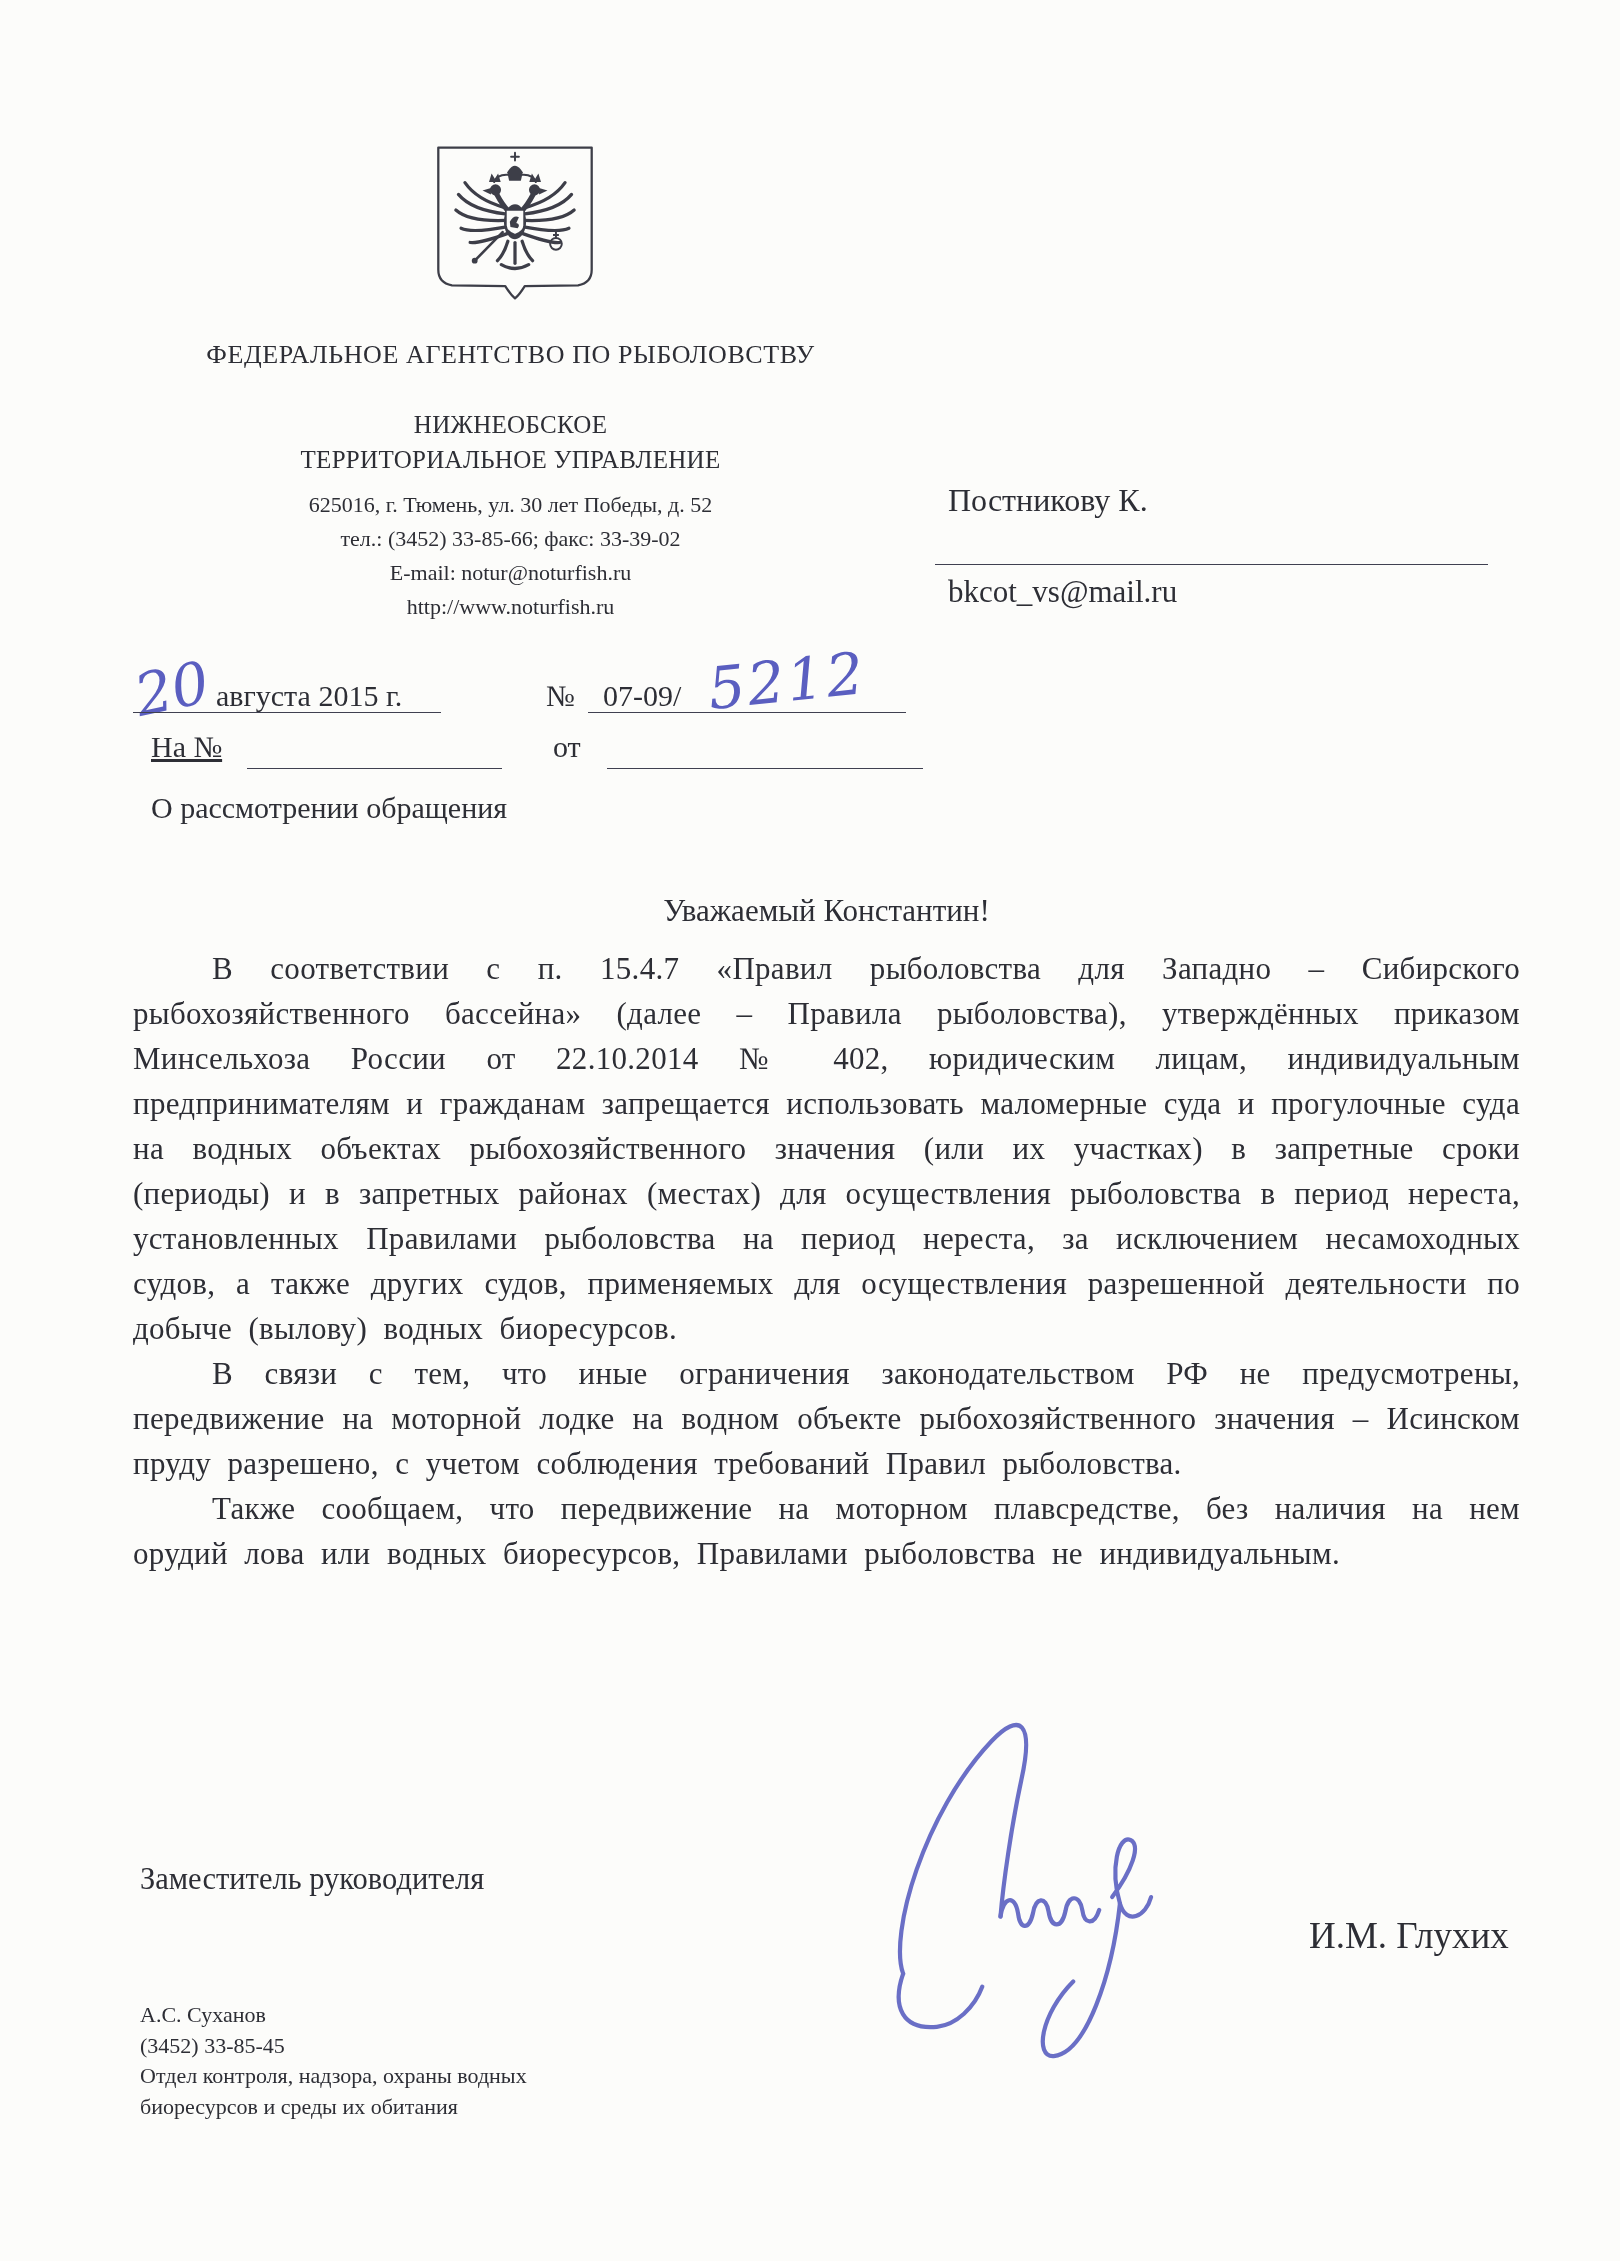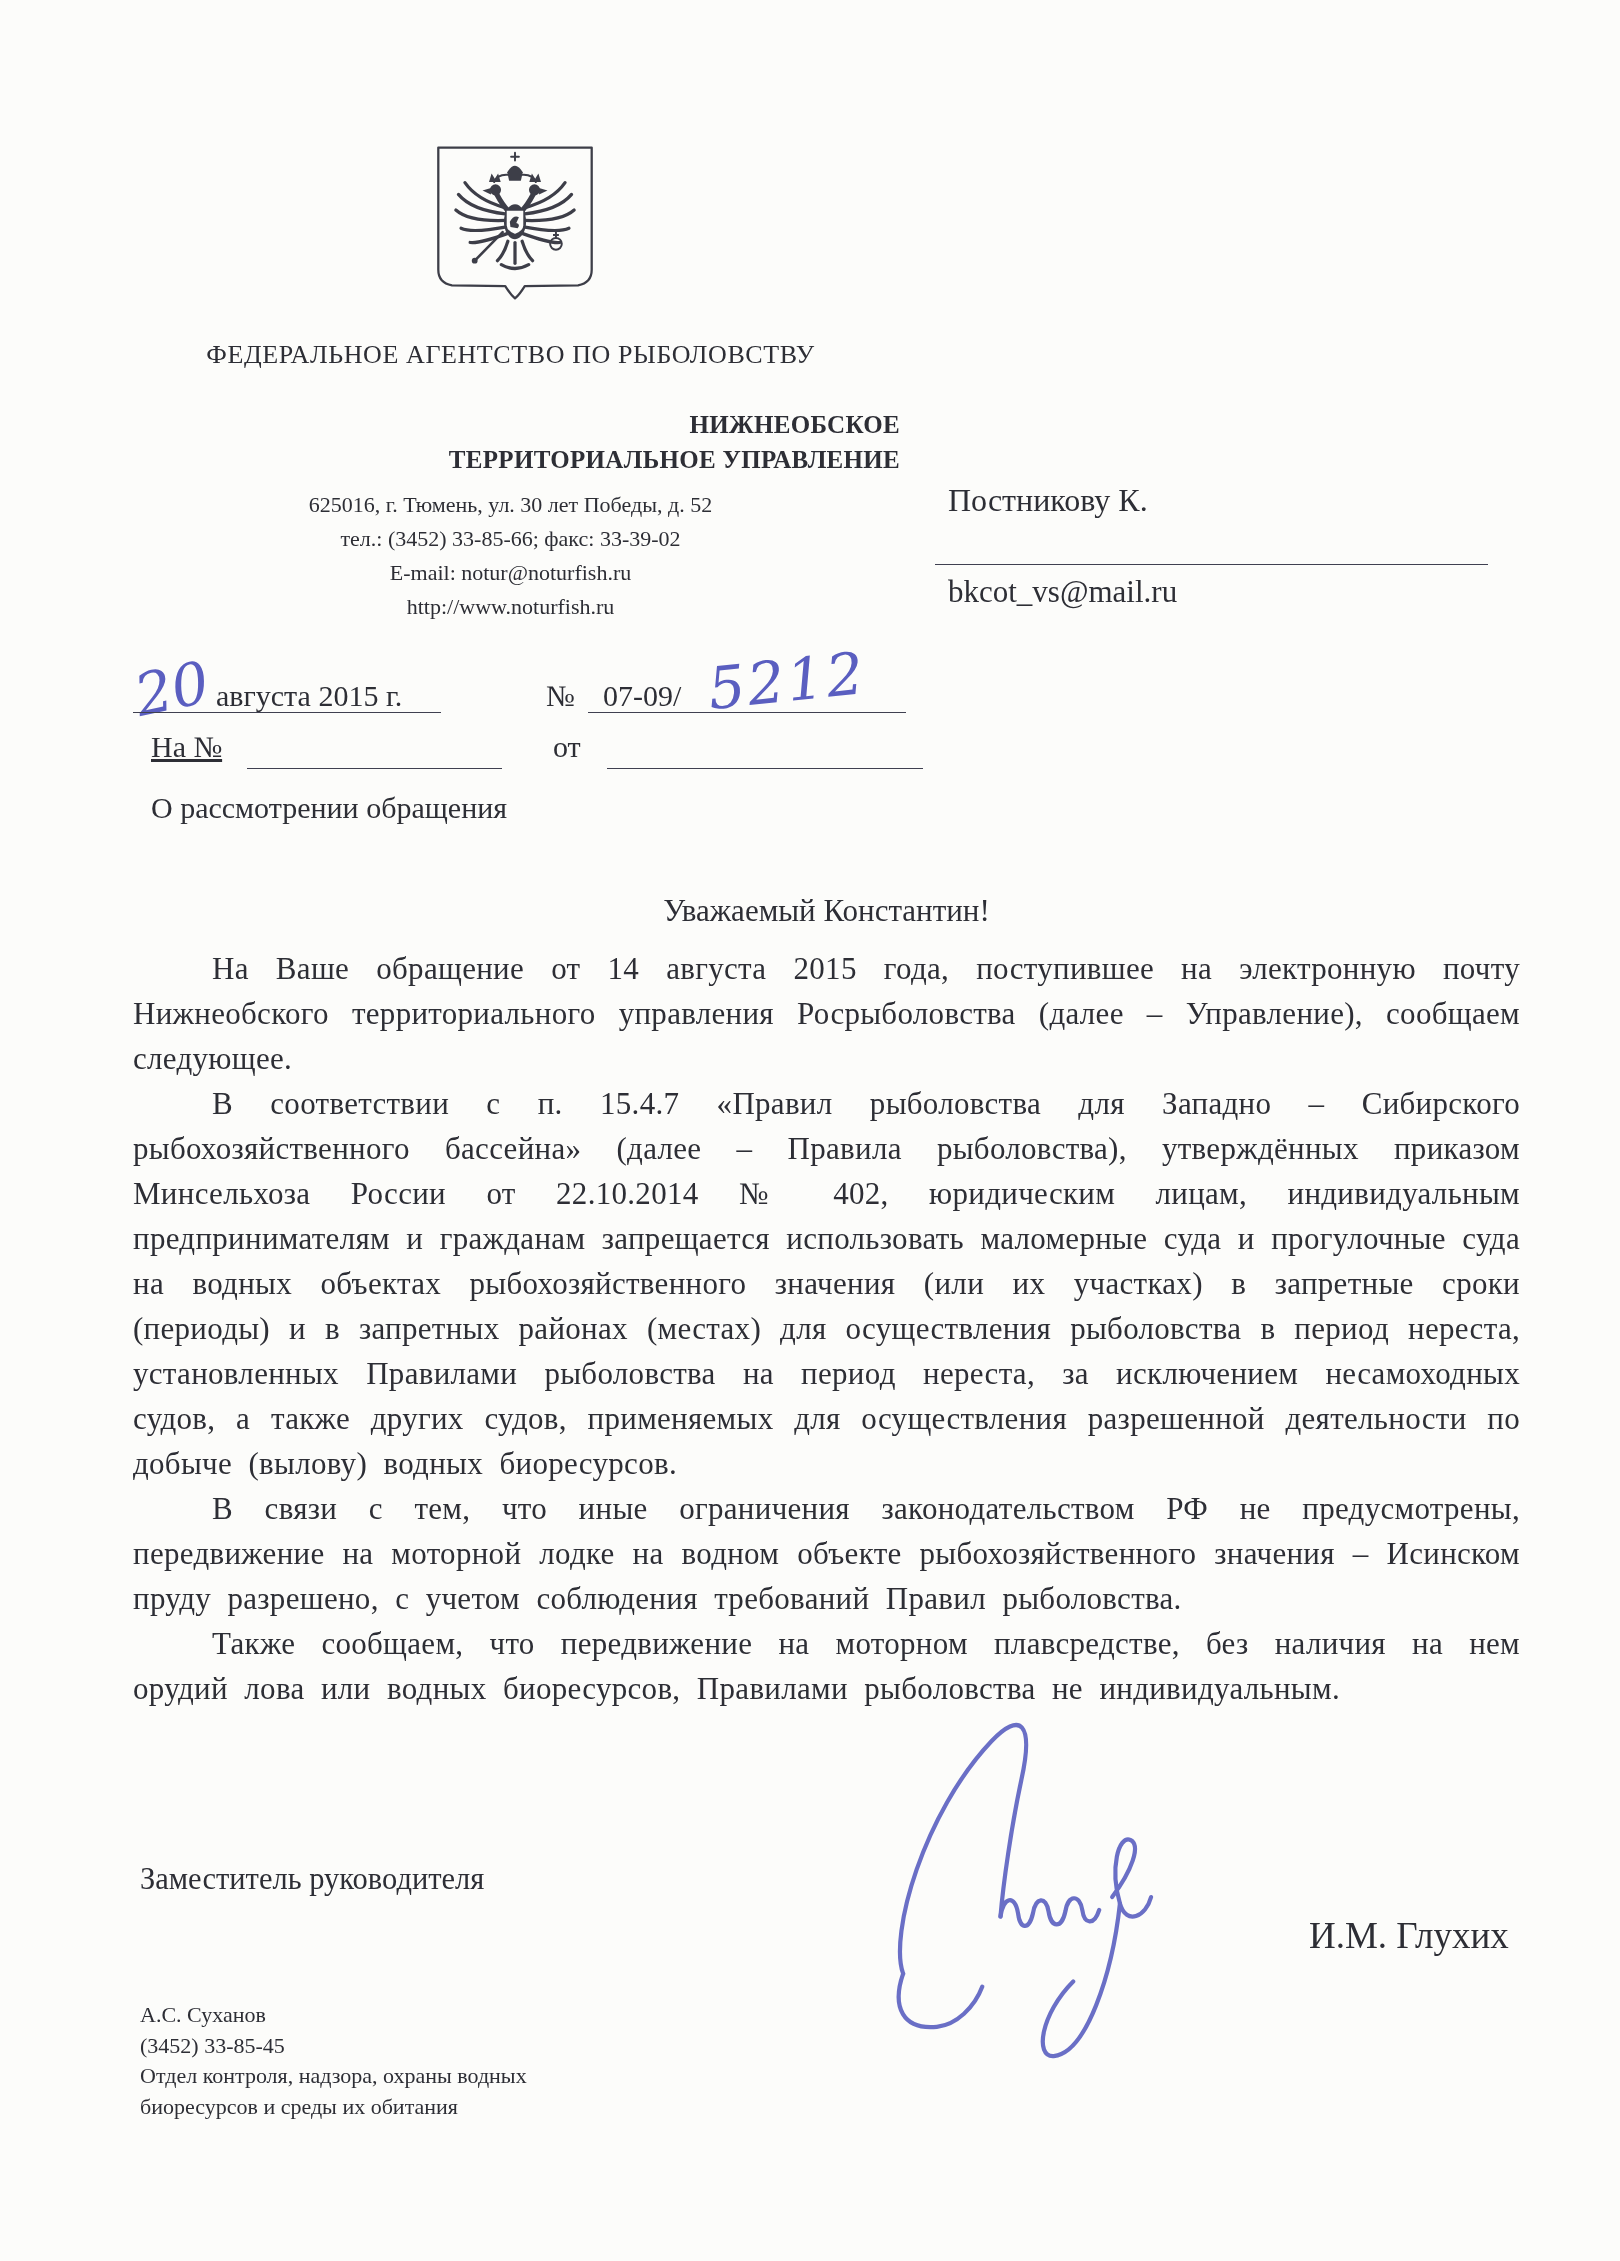--- a/index.html
+++ b/index.html
@@ -18,22 +18,22 @@
     color:var(--ink);
     overflow:hidden;
     padding-left:42px;
   }
   .abs{position:absolute;}
 
   
   .emblem{left:435px;top:145px;width:160px;height:156px;}
   .agency{left:121px;top:340px;width:779px;text-align:center;
           font-size:26px;letter-spacing:0.6px;white-space:nowrap;}
-  .dept{left:121px;top:407px;width:779px;text-align:right;
-        font-size:25px;font-weight:bold;line-height:35px;letter-spacing:0.3px;}
+  .dept{left:121px;top:407px;width:779px;text-align:center;
+        font-size:25px;font-weight:normal;line-height:35px;letter-spacing:0.3px;}
   .addr{left:121px;top:488px;width:779px;text-align:center;
         font-size:22px;line-height:34px;}
 
   
   .recipient-name{left:948px;top:482px;font-size:32px;}
   .recipient-line{left:935px;top:564px;width:553px;border-top:1.9px solid var(--rule);}
   .recipient-email{left:948px;top:574px;font-size:31px;}
 
   
   .hand{font-family:"DejaVu Serif",serif;font-style:italic;color:var(--hand);}
@@ -150,21 +150,20 @@
 
   <div class="abs replyto-label">На №</div>
   <div class="abs reply-underline1"></div>
   <div class="abs replyfrom-label">от</div>
   <div class="abs reply-underline2"></div>
 
   <div class="abs subject">О рассмотрении обращения</div>
 
   <main class="abs body-text">
     <div class="salutation">Уважаемый Константин!</div>
-    <p>На Ваше обращение от 14 августа 2015 года, поступившее на электронную почту Нижнеобского территориального управления Росрыболовства (далее – Управление), сообщаем следующее.</p>
     <p>В соответствии с п. 15.4.7 «Правил рыболовства для Западно – Сибирского рыбохозяйственного бассейна» (далее – Правила рыболовства), утверждённых приказом Минсельхоза России от 22.10.2014 № 402, юридическим лицам, индивидуальным предпринимателям и гражданам запрещается использовать маломерные суда и прогулочные суда на водных объектах рыбохозяйственного значения (или их участках) в запретные сроки (периоды) и в запретных районах (местах) для осуществления рыболовства в период нереста, установленных Правилами рыболовства на период нереста, за исключением несамоходных судов, а также других судов, применяемых для осуществления разрешенной деятельности по добыче (вылову) водных биоресурсов.</p>
     <p>В связи с тем, что иные ограничения законодательством РФ не предусмотрены, передвижение на моторной лодке на водном объекте рыбохозяйственного значения – Исинском пруду разрешено, с учетом соблюдения требований Правил рыболовства.</p>
     <p>Также сообщаем, что передвижение на моторном плавсредстве, без наличия на нем орудий лова или водных биоресурсов, Правилами рыболовства не индивидуальным.</p>
   </main>
 
   <div class="abs signer-position">Заместитель руководителя</div>
 
   <div class="abs autograph">
     <svg viewBox="0 0 560 570" width="364" height="370" aria-hidden="true">
       <g stroke="#6a6fc6" fill="none" stroke-width="6.5" stroke-linecap="round">

